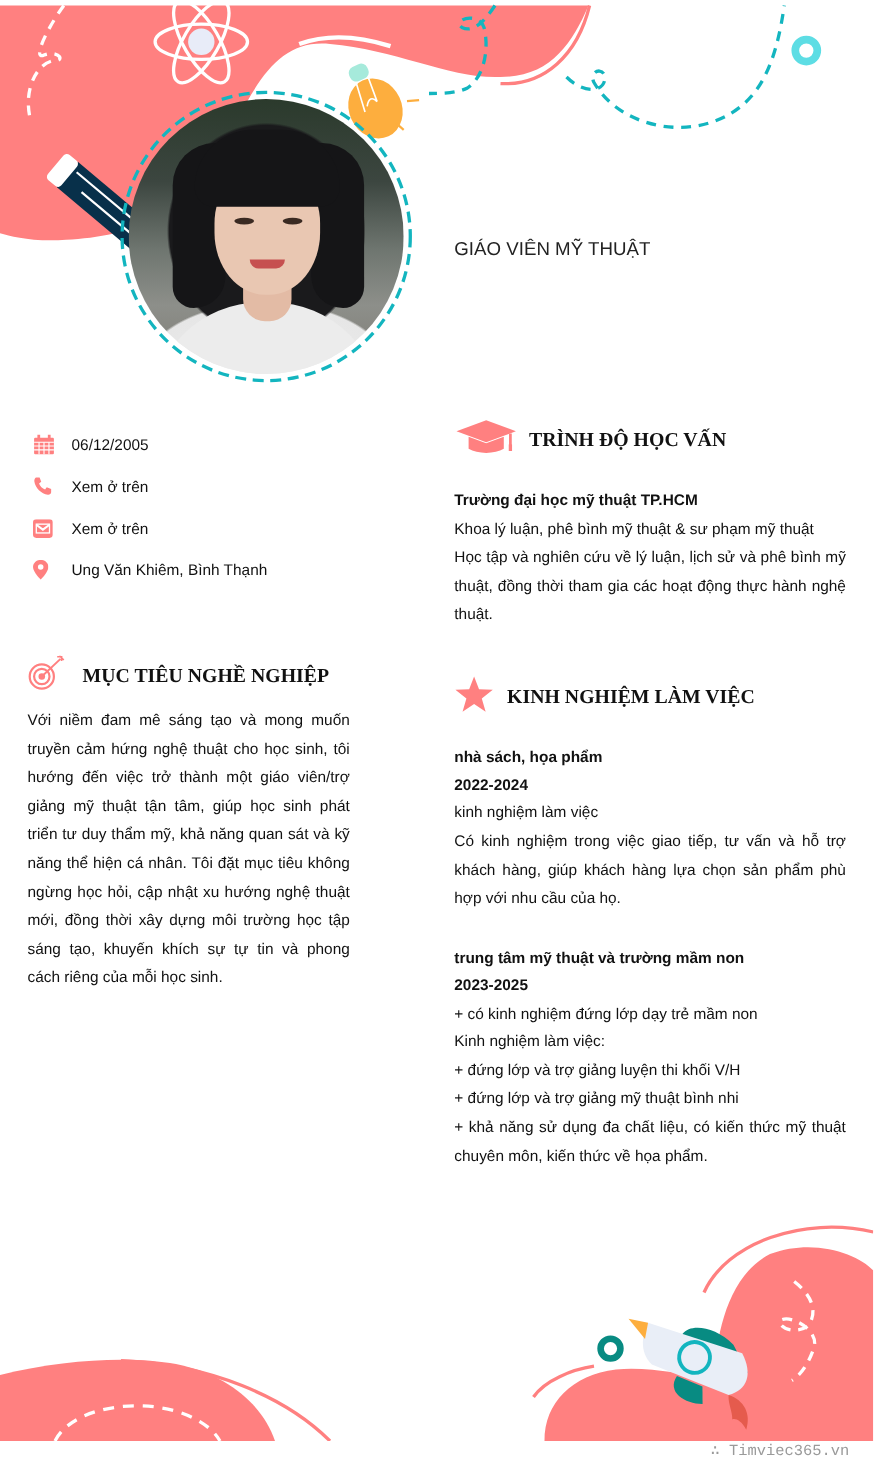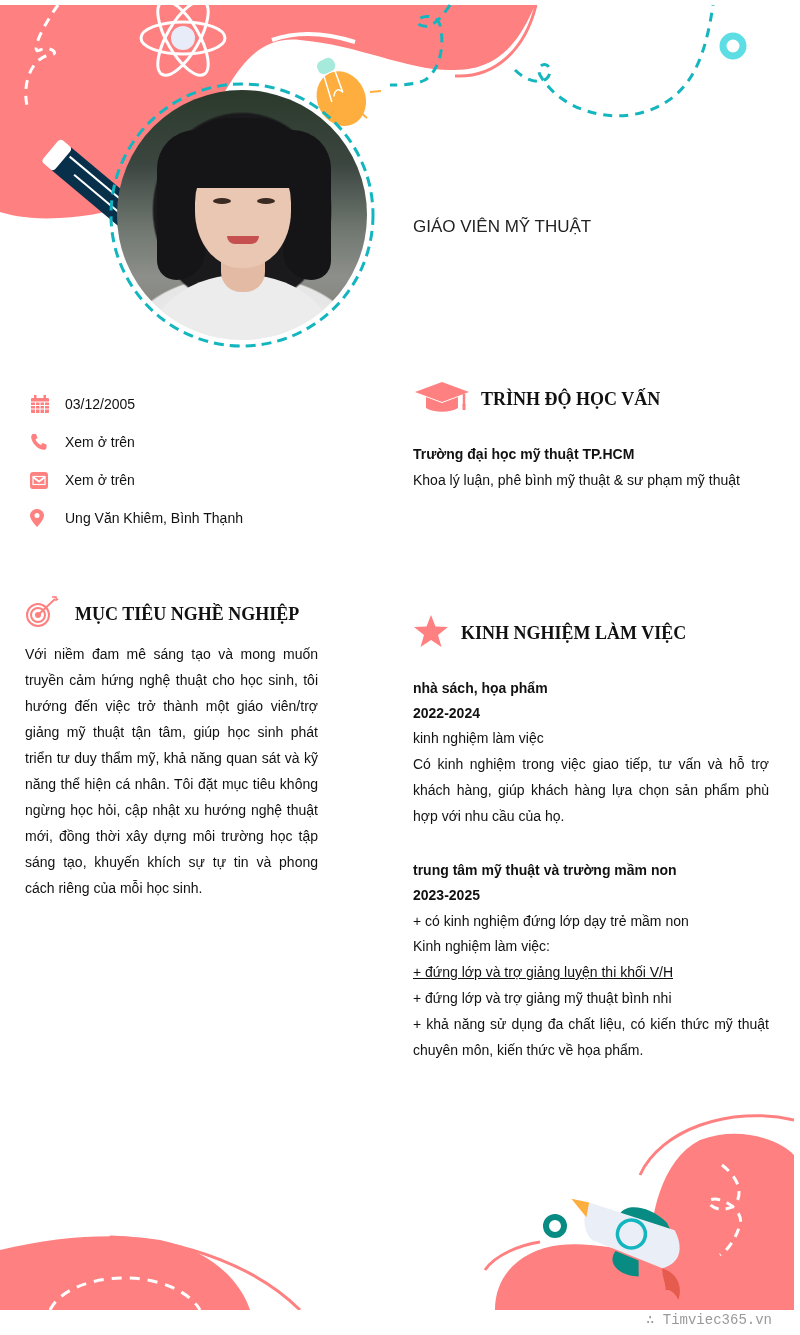--- a/index.html
+++ b/index.html
@@ -111,21 +111,21 @@
             <g stroke="#fff" stroke-width="1">
               <line x1="1" y1="7" x2="19" y2="7"></line>
               <line x1="1" y1="10.5" x2="19" y2="10.5"></line>
               <line x1="1" y1="14" x2="19" y2="14"></line>
               <line x1="5.5" y1="7" x2="5.5" y2="18"></line>
               <line x1="10" y1="7" x2="10" y2="18"></line>
               <line x1="14.5" y1="7" x2="14.5" y2="18"></line>
             </g>
           </svg>
       </span>
-      <span class="tx">03/12/2005</span>
+      <span class="tx">06/12/2005</span>
     </div>
     <div class="info-row">
       <span class="ic">
         <svg width="18" height="18" viewBox="0 0 18 18">
             <path d="M3 1 L6 1 L7.5 5 L5.5 6.5 C6.5 9 8.5 11 11 12 L12.5 10 L16.5 11.5 L16.5 14.5 C16.5 16 15 17 13.5 16.8 C7.5 16 2 10.5 1.2 4.5 C1 3 2 1 3 1 Z" fill="#ff8080"></path>
           </svg>
       </span>
       <span class="tx">Xem ở trên</span>
     </div>
     <div class="info-row">
@@ -170,20 +170,21 @@
           <path d="M12 17 L12 28 C20 33 36 33 44 28 L44 17 L28 23 Z" fill="#ff8080"></path>
           <line x1="50" y1="14" x2="50" y2="26" stroke="#ff8080" stroke-width="2.5"></line>
           <rect x="48.5" y="24" width="3" height="6" fill="#ff8080"></rect>
         </svg>
     </span>
     <span class="title">TRÌNH ĐỘ HỌC VẤN</span>
   </div>
   <div class="para" style="left:413px; top:441px; width:356px;">
     <p class="b">Trường đại học mỹ thuật TP.HCM</p>
     <p>Khoa lý luận, phê bình mỹ thuật &amp; sư phạm mỹ thuật</p>
+    <p>Học tập và nghiên cứu về lý luận, lịch sử và phê bình mỹ thuật, đồng thời tham gia các hoạt động thực hành nghệ thuật.</p>
   </div>
 
   <div class="sec-head" style="left:413px; top:614px;">
     <span style="width:48px;">
       <svg width="36" height="34" viewBox="0 0 36 34">
           <path d="M18 1 L22.5 12.5 L35 13 L25 21 L28.5 33 L18 26 L7.5 33 L11 21 L1 13 L13.5 12.5 Z" fill="#ff8080"></path>
         </svg>
     </span>
     <span class="title">KINH NGHIỆM LÀM VIỆC</span>
   </div>
@@ -193,21 +194,21 @@
     <p class="b">2022-2024</p>
     <p>kinh nghiệm làm việc</p>
     <p style="line-height:26px;">Có kinh nghiệm trong việc giao tiếp, tư vấn và hỗ trợ khách hàng, giúp khách hàng lựa chọn sản phẩm phù hợp với nhu cầu của họ.</p>
   </div>
 
   <div class="para" style="left:413px; top:858px; width:356px; line-height:25px;">
     <p class="b">trung tâm mỹ thuật và trường mầm non</p>
     <p class="b">2023-2025</p>
     <p style="line-height:26px;">+ có kinh nghiệm đứng lớp dạy trẻ mầm non</p>
     <p>Kinh nghiệm làm việc:</p>
-    <p style="line-height:26px;text-decoration:underline;">+ đứng lớp và trợ giảng luyện thi khối V/H</p>
+    <p style="line-height:26px;">+ đứng lớp và trợ giảng luyện thi khối V/H</p>
     <p style="line-height:26px;">+ đứng lớp và trợ giảng mỹ thuật bình nhi</p>
     <p style="line-height:26px;">+ khả năng sử dụng đa chất liệu, có kiến thức mỹ thuật chuyên môn, kiến thức về họa phẩm.</p>
   </div>
 
   <svg class="deco" style="top:1100px;" width="794" height="210" viewBox="0 0 794 210">
 
     <path d="M0 150 C60 135 120 133 160 140 C210 150 240 180 250 210 L0 210 Z" fill="#ff8080"></path>
     <path d="M110 137 C190 140 260 170 300 210" stroke="#ff8080" stroke-width="3" fill="none"></path>
     <path d="M50 210 C60 190 90 178 125 178 C160 178 190 192 200 210" stroke="#fff" stroke-width="3" stroke-dasharray="10 8" fill="none"></path>
 

